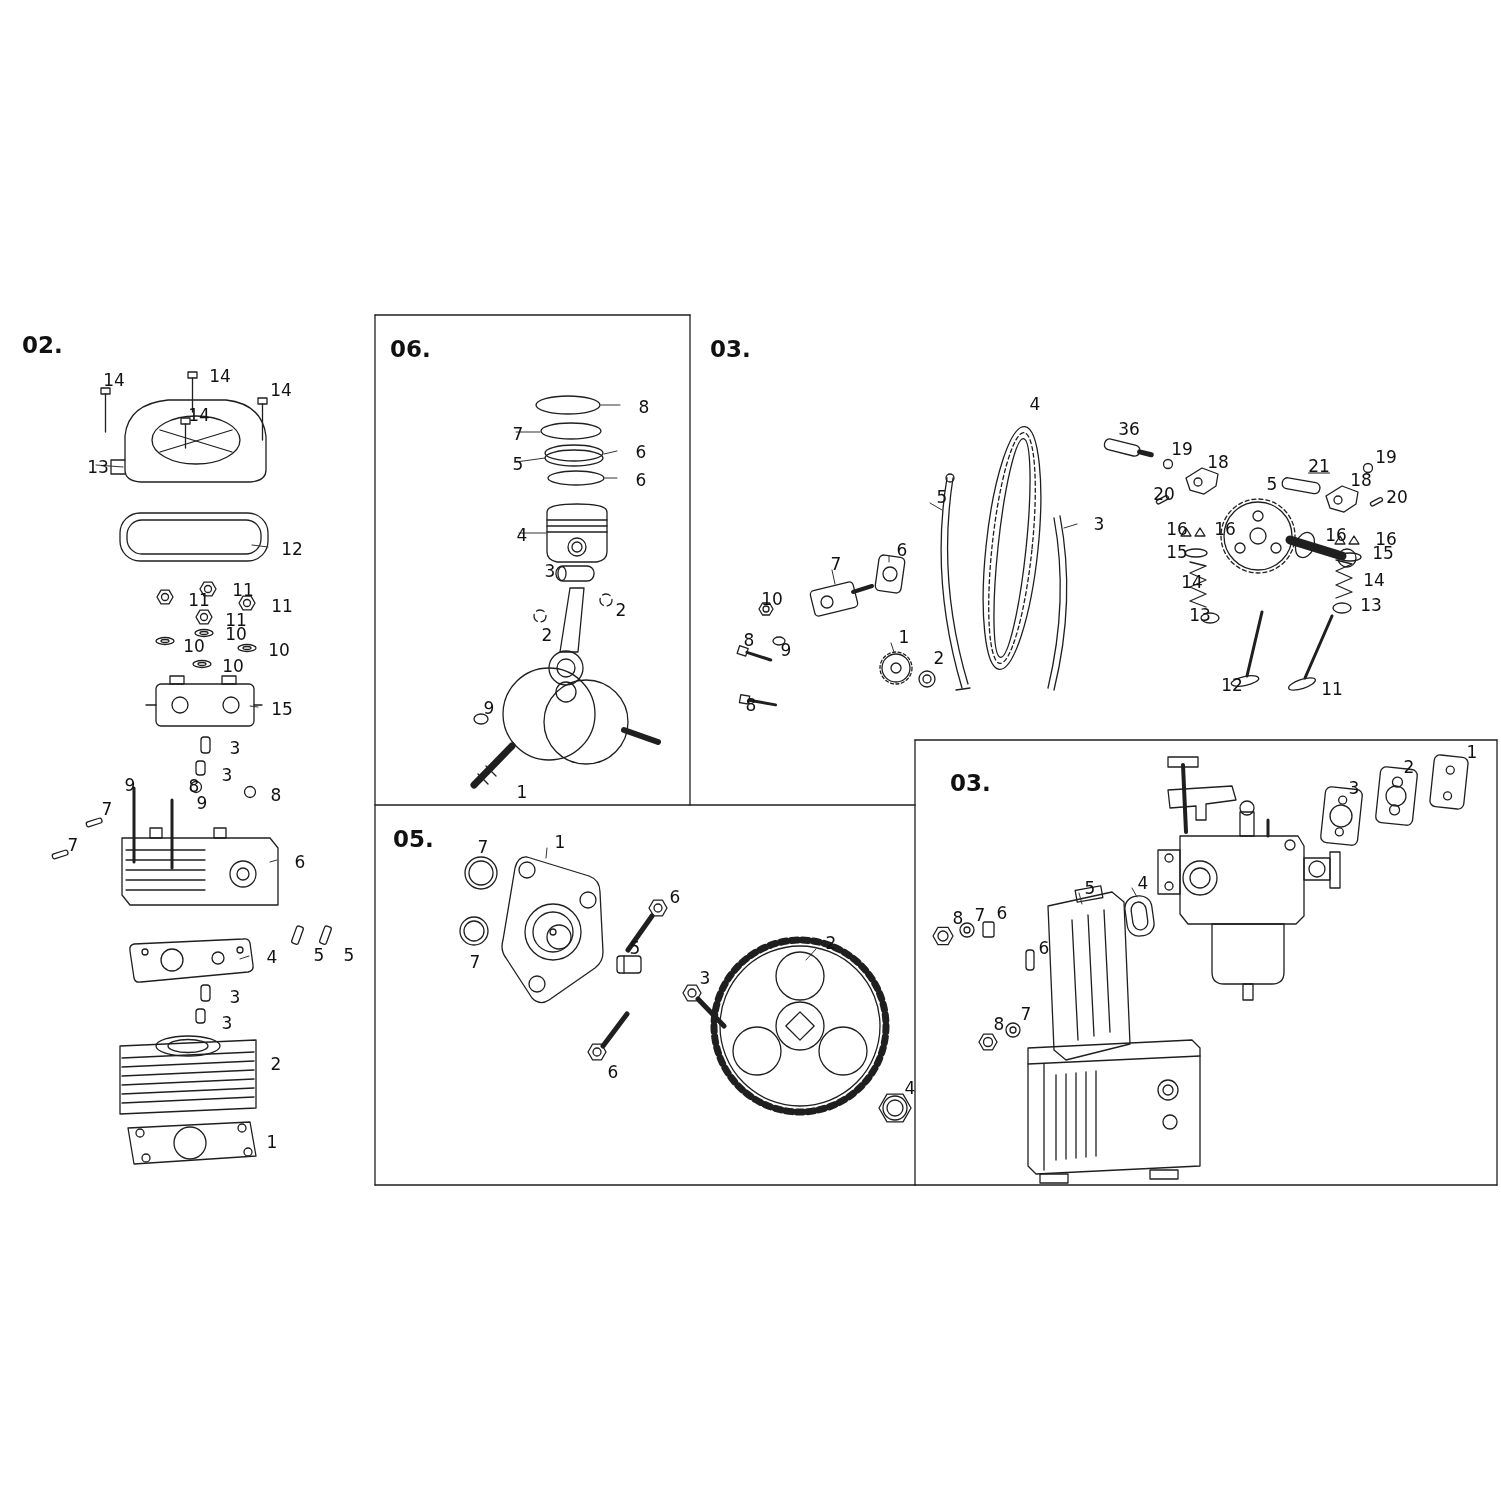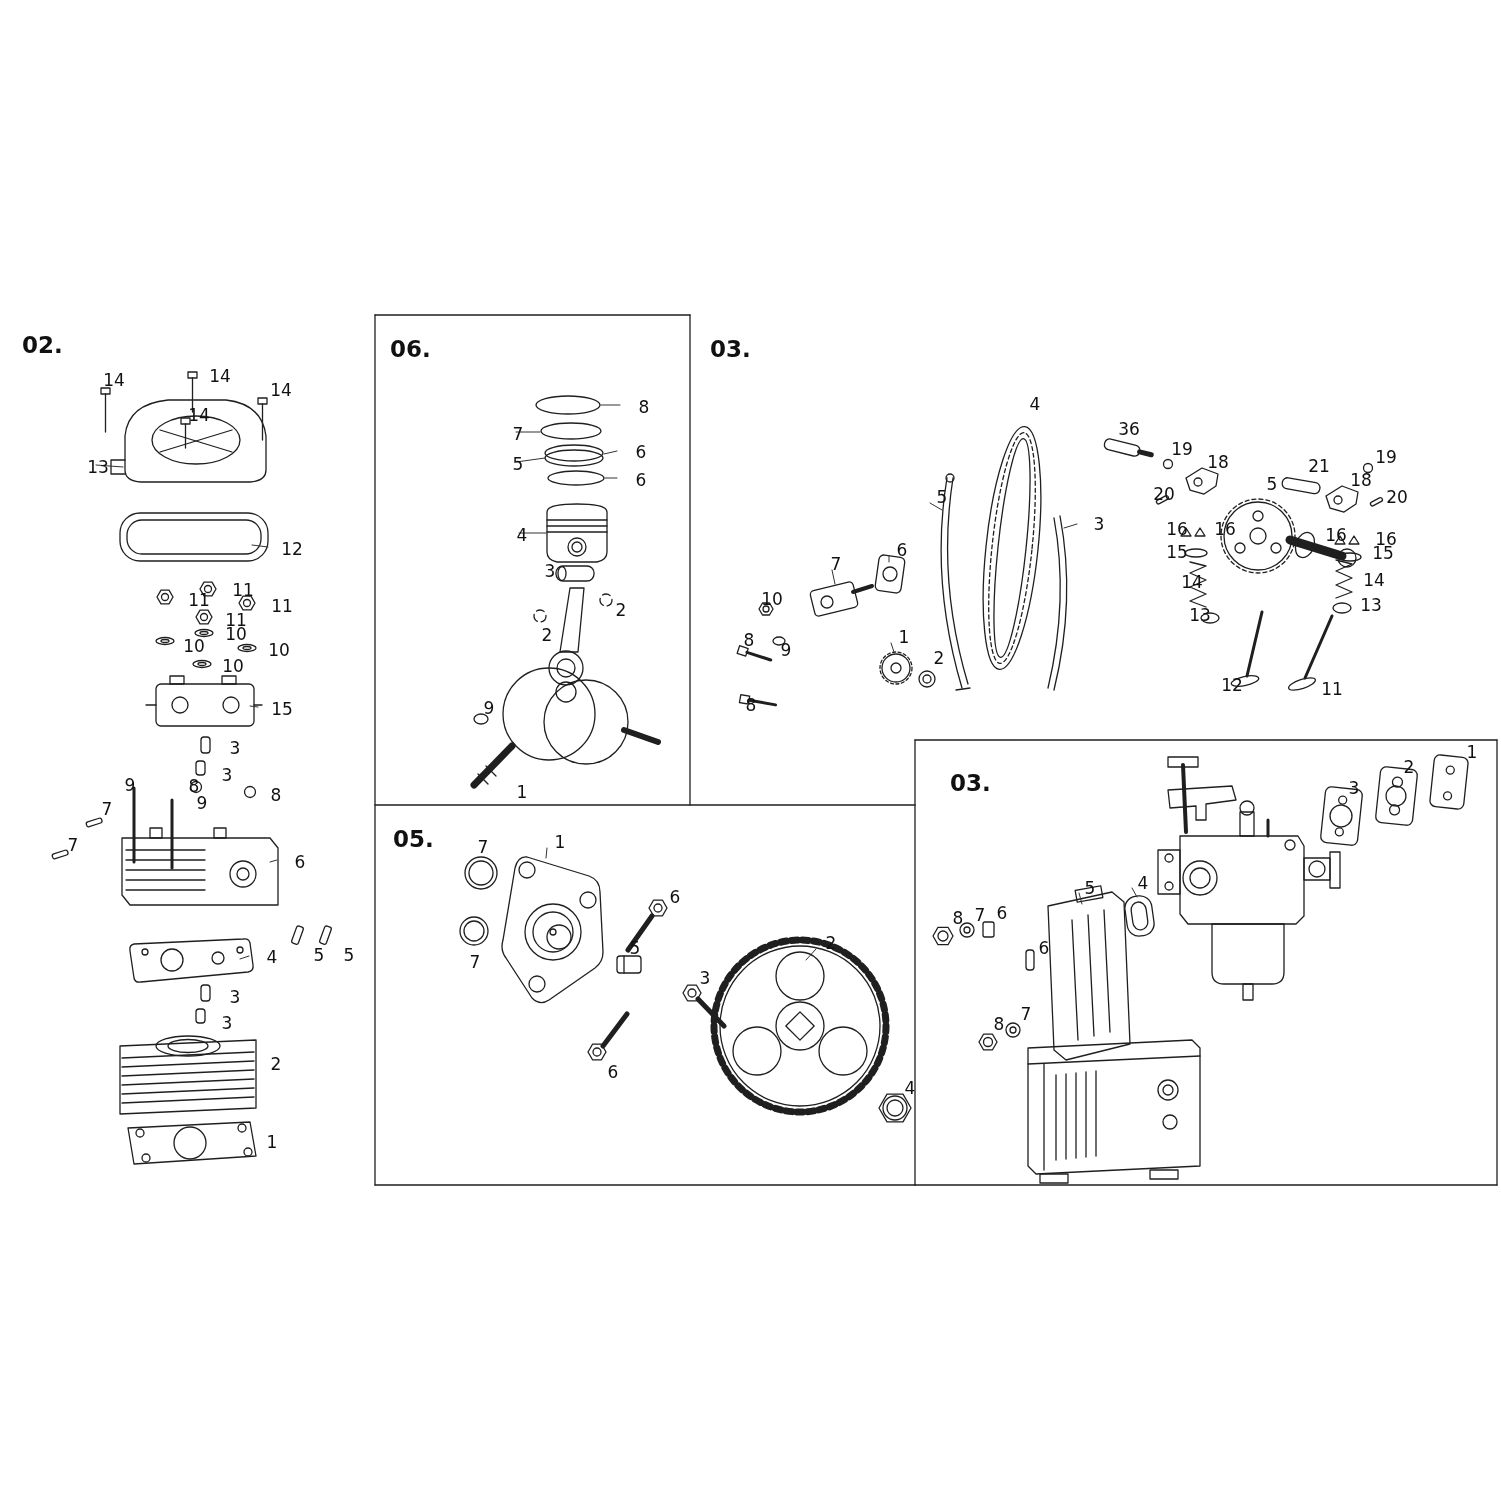--- a/index.html
+++ b/index.html
@@ -510,21 +510,21 @@
       <span class="callout" style="left: 509px; top: 533px;">4</span>
       <span class="callout" style="left: 537px; top: 569px;">3</span>
       <span class="callout" style="left: 608px; top: 608px;">2</span>
       <span class="callout" style="left: 534px; top: 633px;">2</span>
       <span class="callout" style="left: 476px; top: 706px;">9</span>
       <span class="callout" style="left: 509px; top: 790px;">1</span>
       <span class="callout" style="left: 1022px; top: 402px;">4</span>
       <span class="callout" style="left: 1116px; top: 427px;">36</span>
       <span class="callout" style="left: 1169px; top: 447px;">19</span>
       <span class="callout" style="left: 1205px; top: 460px;">18</span>
-      <span class="callout" style="left: 1306px; top: 464px;">21</span>
+      <span class="callout" style="left: 1306px; top: 464px; text-decoration: underline;">21</span>
       <span class="callout" style="left: 1373px; top: 455px;">19</span>
       <span class="callout" style="left: 1259px; top: 482px;">5</span>
       <span class="callout" style="left: 1348px; top: 478px;">18</span>
       <span class="callout" style="left: 1151px; top: 492px;">20</span>
       <span class="callout" style="left: 1384px; top: 495px;">20</span>
       <span class="callout" style="left: 929px; top: 495px;">5</span>
       <span class="callout" style="left: 1086px; top: 522px;">3</span>
       <span class="callout" style="left: 1164px; top: 527px;">16</span>
       <span class="callout" style="left: 1212px; top: 527px;">16</span>
       <span class="callout" style="left: 1323px; top: 533px;">16</span>

